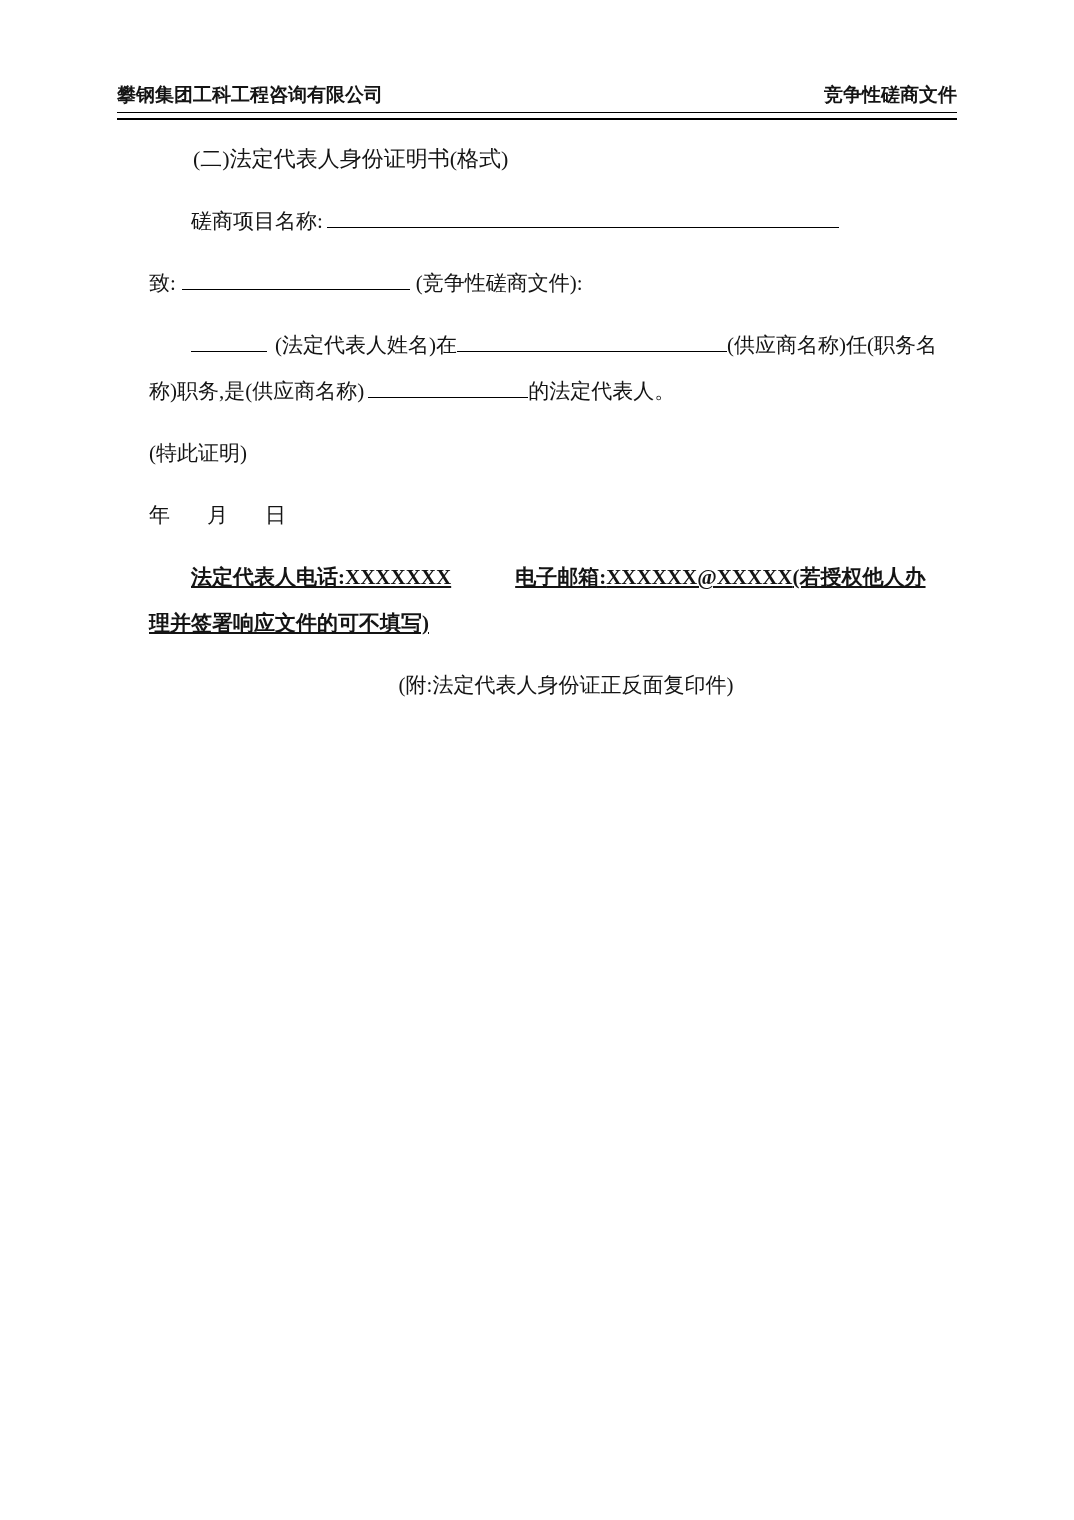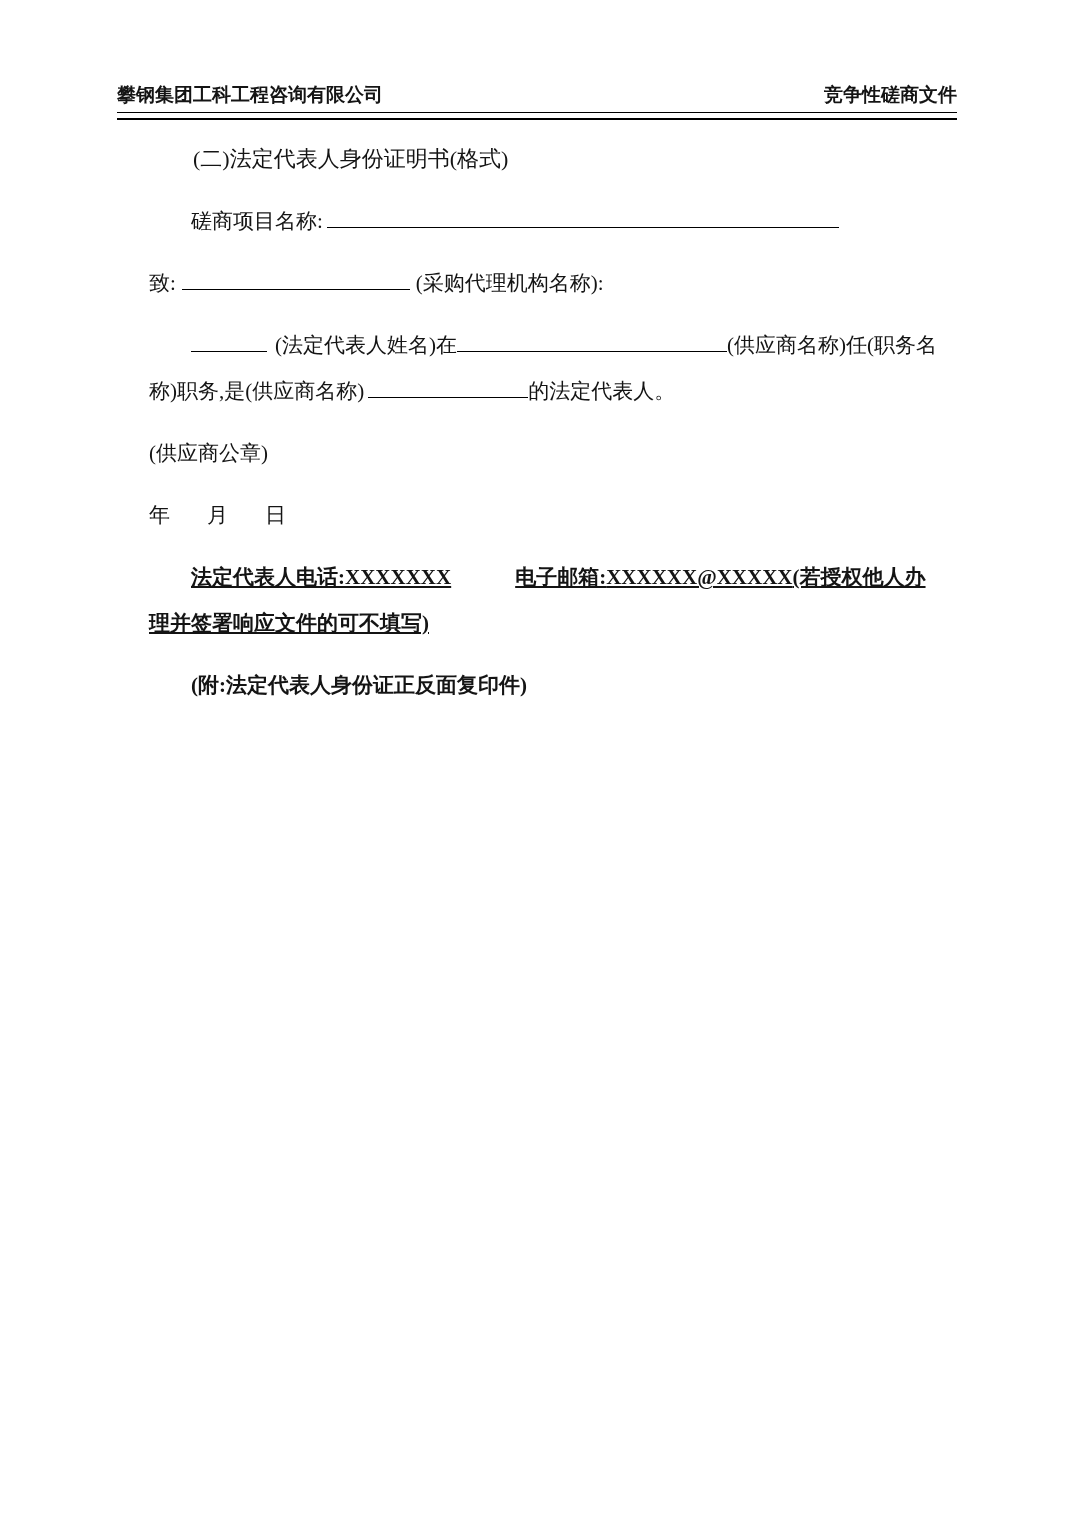--- a/index.html
+++ b/index.html
@@ -42,21 +42,21 @@
   .title-line { margin-top: 6px; font-size: 22px; }
   .project-line { margin-top: 42px; }
   .to-line { margin-top: 42px; }
   .para-line { margin-top: 6px; }
   .certify-line { margin-top: 40px; }
   .seal-line { margin-top: 132px; margin-left: 545px; }
   .date-line { margin-top: 44px; margin-left: 540px; }
   .date-line .date-part { margin-right: 37px; }
   .date-line .date-part:last-child { margin-right: 0; }
   .contact-line { margin-top: 4px; font-weight: bold; text-decoration: underline; }
-  .attach-line { margin-top: 0; font-weight: bold; }
+  .attach-line { margin-top: 0; font-weight: normal; text-align: center; }
   
   .blank {
     display: inline-block;
     height: 1.12em;
     border-bottom: 1.5px solid #000;
     vertical-align: baseline;
   }
   .blank-project { width: 512px; margin-left: 4px; }
   .blank-agency  { width: 228px; margin-left: 6px; margin-right: 6px; }
   .blank-rep     { width: 76px;  margin-right: 8px; }
@@ -88,29 +88,29 @@
 
   <div class="body-area">
 
     <p class="title-line indent">(二)法定代表人身份证明书(格式)</p>
 
     <p class="project-line indent">
       <span>磋商项目名称:</span><span class="blank blank-project"></span>
     </p>
 
     <p class="to-line">
-      <span>致:</span><span class="blank blank-agency"></span><span>(采购代理机构名称):</span>
+      <span>致:</span><span class="blank blank-agency"></span><span>(竞争性磋商文件):</span>
     </p>
 
     <p class="para-line indent">
       <span class="blank blank-rep"></span><span>(法定代表人姓名)在</span><span class="blank blank-supplier"></span><span>(供应商名称)任</span><span>(职务名称)职务,是(供应商名称)</span><span class="blank blank-supplier2"></span><span>的法定代表人。</span>
     </p>
 
 
-    <p class="seal-line">(供应商公章)</p>
+    <p class="seal-line">(特此证明)</p>
 
     <p class="date-line">
       <span class="date-part">年</span><span class="date-part">月</span><span class="date-part">日</span>
     </p>
 
     <p class="contact-line indent">
       <span>法定代表人电话:</span><span>XXXXXXX</span><span class="gap-spacer"></span><span>电子邮箱:</span><span>XXXXXX@XXXXX</span><span>(若授权他人办理并签署响应文件的可不填写)</span>
     </p>
 
     <p class="attach-line indent">(附:法定代表人身份证正反面复印件)</p>

